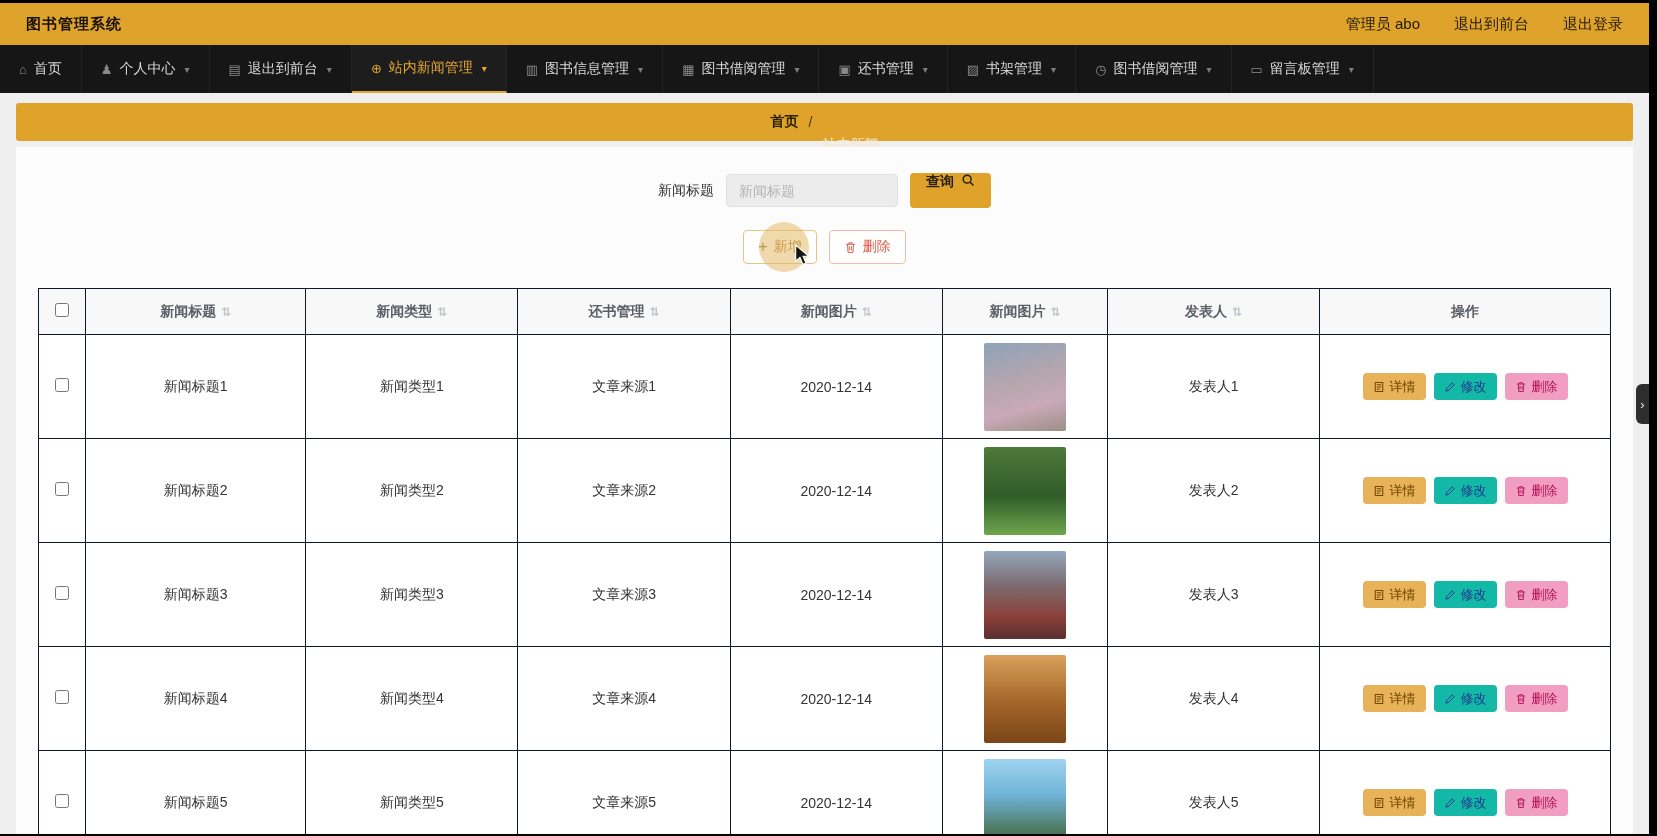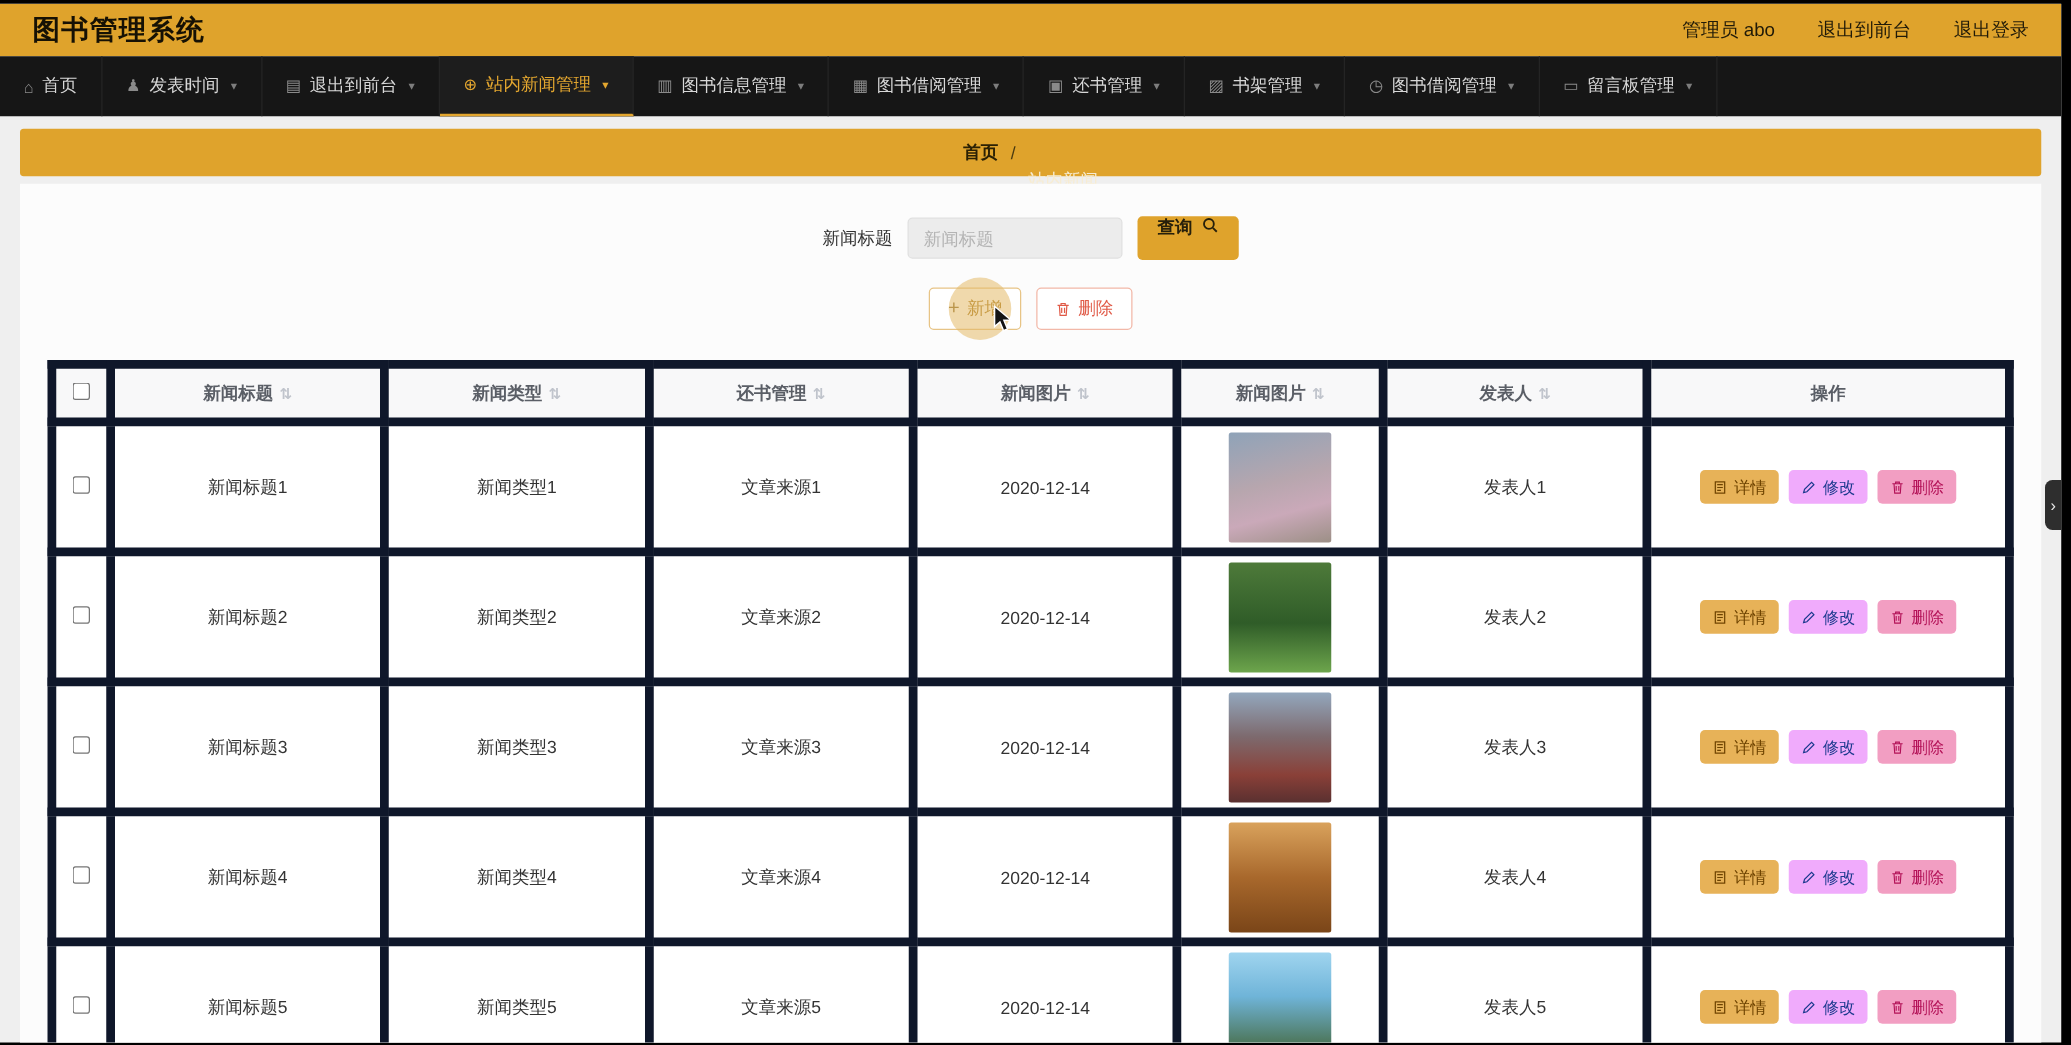--- a/index.html
+++ b/index.html
@@ -4,21 +4,21 @@
 <style>
   * { margin:0; padding:0; box-sizing:border-box; }
   html,body { width:1657px; height:836px; background:#000; overflow:hidden;
     font-family:"Liberation Sans","DejaVu Sans",sans-serif; }
   .page { position:absolute; top:3px; left:0; right:8px; bottom:2px;
     background:#efefef; overflow:hidden; }
 
   
   .topbar { height:42px; background:#dfa32c; display:flex; align-items:center;
     justify-content:space-between; padding:0 26px; }
-  .topbar .title { font-size:22px; font-weight:bold; color:#161104; letter-spacing:1px; }
+  .topbar .title { font-size:15px; font-weight:bold; color:#161104; letter-spacing:1px; }
   .topbar .right { display:flex; align-items:flex-end; gap:34px; }
   .topbar .right span { font-size:15px; color:#201a08; cursor:pointer; }
 
   
   .navbar { height:48px; background:#161616; display:flex; align-items:stretch; }
   .nav-item { display:flex; align-items:center; gap:7px; padding:0 19px;
     color:#d8d8d8; font-size:14px; border-right:1px solid #242424; cursor:pointer; position:relative; }
   .nav-item .nicon { font-size:13px; color:#8a8a8a; }
   .nav-item .caret { font-size:10px; color:#7d7d7d; margin-left:2px; }
   .nav-item.active { color:#e3a62f; background:#1d1d1d; border-bottom:2px solid #e3a62f; }
@@ -53,33 +53,33 @@
   .btn-add { border:1px solid #e7c486; color:#a8791c; }
   .btn-add .plus { font-size:16px; color:#8a6a2a; }
   .btn-del { border:1px solid #f2b8a8; color:#e05a47; }
   .hover-circle { position:absolute; left:calc(50% - 66px); top:-8px; width:50px; height:50px;
     border-radius:50%; background:rgba(228,186,104,0.55); pointer-events:none; }
   .mouse-cursor { position:absolute; left:calc(50% - 32px); top:14px; pointer-events:none; z-index:9; }
 
   
   table.news { width:100%; margin-top:24px; border-collapse:collapse; table-layout:fixed;
     border:1px solid #ebeef5; background:#fff; }
-  table.news th, table.news td { border:7px solid #0f172a; text-align:center;
+  table.news th, table.news td { border:1px solid #0f172a; text-align:center;
     font-size:14px; color:#333; overflow:hidden; }
   table.news th { height:46px; background:#f8f8f9; color:#5a5e66; font-weight:bold; }
   table.news td { height:104px; }
   .sort { color:#c0c4cc; font-size:12px; margin-left:5px; }
   input[type=checkbox] { width:14px; height:14px; accent-color:#dfa32c; cursor:pointer; }
   .news-img { width:82px; height:88px; margin:0 auto; border-radius:2px; }
   .ops { display:flex; align-items:center; justify-content:center; gap:8px; }
   .op-btn { display:flex; align-items:center; gap:5px; height:27px; padding:0 10px;
     border:none; border-radius:4px; font-size:13px; cursor:pointer;
     font-family:"Liberation Sans",sans-serif; }
   .op-detail { background:#e7b258; color:#6e4300; }
-  .op-edit   { background:#f0abfc; color:#1d3a8f; }
+  .op-edit   { background:#14b8a6; color:#1d3a8f; }
   .op-delete { background:#f29ec2; color:#b31157; }
 
   
   .expand-handle { position:absolute; right:0; top:381px; width:13px; height:40px;
     background:#2e2e2e; border-radius:6px 0 0 6px; display:flex; align-items:center;
     justify-content:center; color:#e8e8e8; font-size:13px; cursor:pointer; z-index:10; }
 
   svg.ic { display:block; }
 </style>
 </head>
@@ -96,21 +96,21 @@
     </div>
   </div>
 
   <div class="navbar">
     <div class="nav-item">
       <span class="nicon">⌂</span>
       <span>首页</span>
     </div>
     <div class="nav-item">
       <span class="nicon">♟</span>
-      <span>发表时间</span>
+      <span>个人中心</span>
       <span class="caret">▾</span>
     </div>
     <div class="nav-item">
       <span class="nicon">▤</span>
       <span>退出到前台</span>
       <span class="caret">▾</span>
     </div>
     <div class="nav-item active">
       <span class="nicon">⊕</span>
       <span>站内新闻管理</span>

